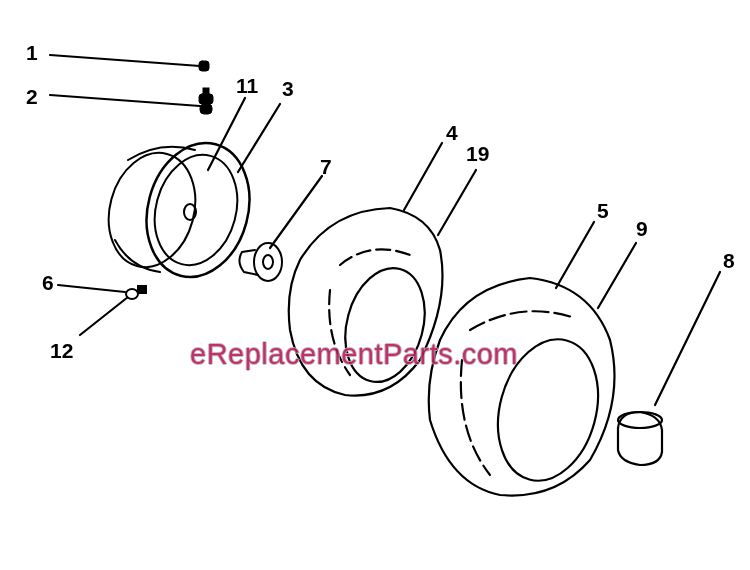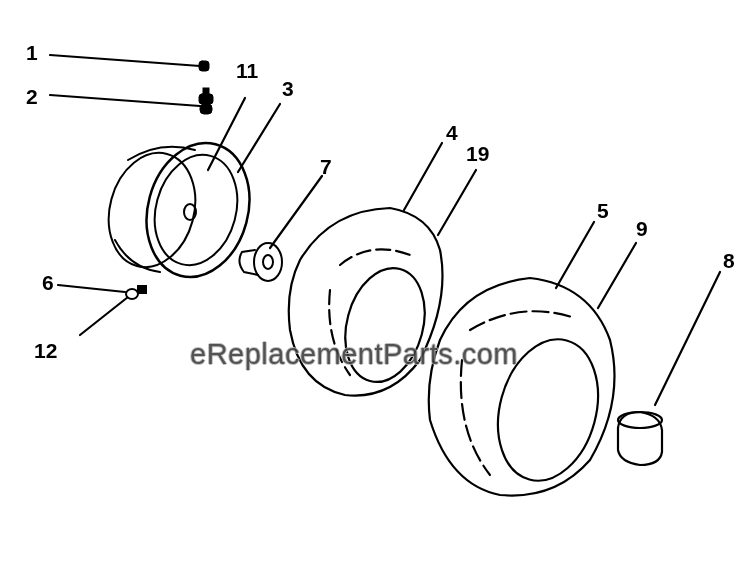--- a/index.html
+++ b/index.html
@@ -1,19 +1,19 @@
 <!DOCTYPE html>
 <html><head>
 <meta charset="utf-8">
 <style>
   html, body { margin:0; padding:0; background:#ffffff; }
   body { width:750px; height:570px; position:relative; overflow:hidden; font-family:"Liberation Sans", sans-serif; }
   #diagram { position:absolute; left:0; top:0; }
   .callout { position:absolute; font-family:"Liberation Sans", sans-serif; font-weight:bold; font-size:21px; color:#000; line-height:1; }
-  .watermark { position:absolute; left:190px; top:338px; font-family:"Liberation Sans", sans-serif; font-size:29px; color:#404040; letter-spacing:0.5px;
+  .watermark { position:absolute; left:190px; top:338px; font-family:"Liberation Sans", sans-serif; font-size:29px; color:#be185d; letter-spacing:0.5px;
     text-shadow: 1px 0 #b8b8b8, -1px 0 #b8b8b8, 0 1px #b8b8b8, 0 -1px #b8b8b8; opacity:0.9; }
 </style>
 </head>
 <body>
 
 <svg id="diagram" width="750" height="570" viewBox="0 0 750 570" xmlns="http://www.w3.org/2000/svg" fill="none" stroke="#000" stroke-linecap="round">
 
   <g stroke-width="2.2">
     <line x1="50" y1="55" x2="200" y2="66"></line>
     <line x1="50" y1="95" x2="200" y2="106"></line>
@@ -76,22 +76,22 @@
   <g stroke-width="2.2">
     <path d="M618 428 Q620 412 640 412 Q660 415 662 430 L662 452 Q660 465 640 465 Q620 462 618 450 Z" fill="#fff"></path>
     <ellipse cx="640" cy="420" rx="22" ry="8"></ellipse>
   </g>
 </svg>
 
 <div class="watermark">eReplacementParts.com</div>
 
 <div class="callout" style="left:26px;top:42px">1</div>
 <div class="callout" style="left:26px;top:86px">2</div>
-<div class="callout" style="left:236px;top:60px">11</div>
+<div class="callout" style="left:236px;top:75px">11</div>
 <div class="callout" style="left:282px;top:78px">3</div>
 <div class="callout" style="left:320px;top:156px">7</div>
 <div class="callout" style="left:446px;top:122px">4</div>
 <div class="callout" style="left:466px;top:143px">19</div>
 <div class="callout" style="left:597px;top:200px">5</div>
 <div class="callout" style="left:636px;top:218px">9</div>
 <div class="callout" style="left:723px;top:250px">8</div>
 <div class="callout" style="left:42px;top:272px">6</div>
-<div class="callout" style="left:34px;top:340px">12</div>
+<div class="callout" style="left:50px;top:340px">12</div>
 
 </body></html>

